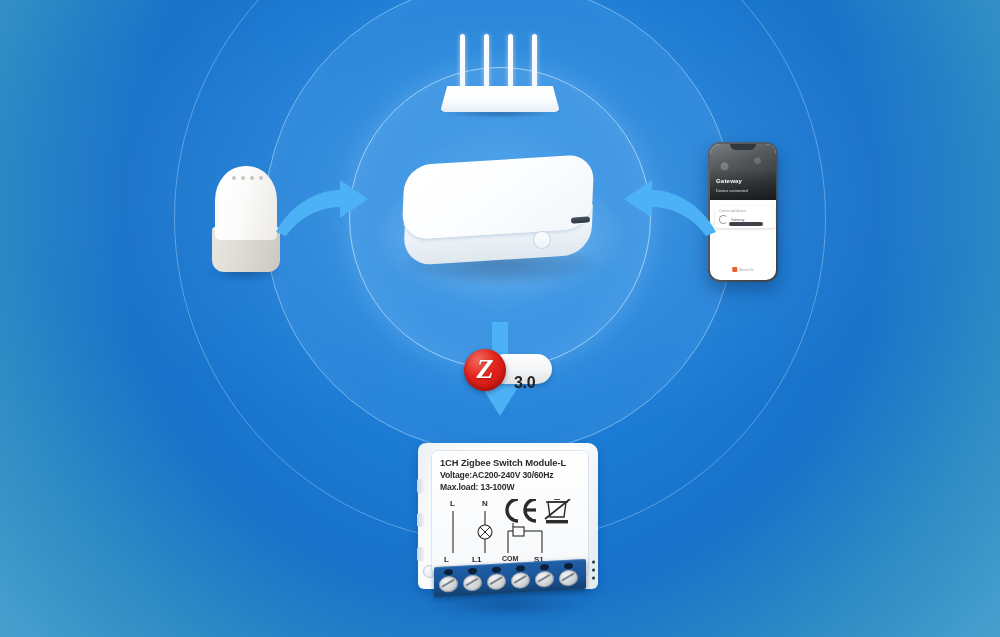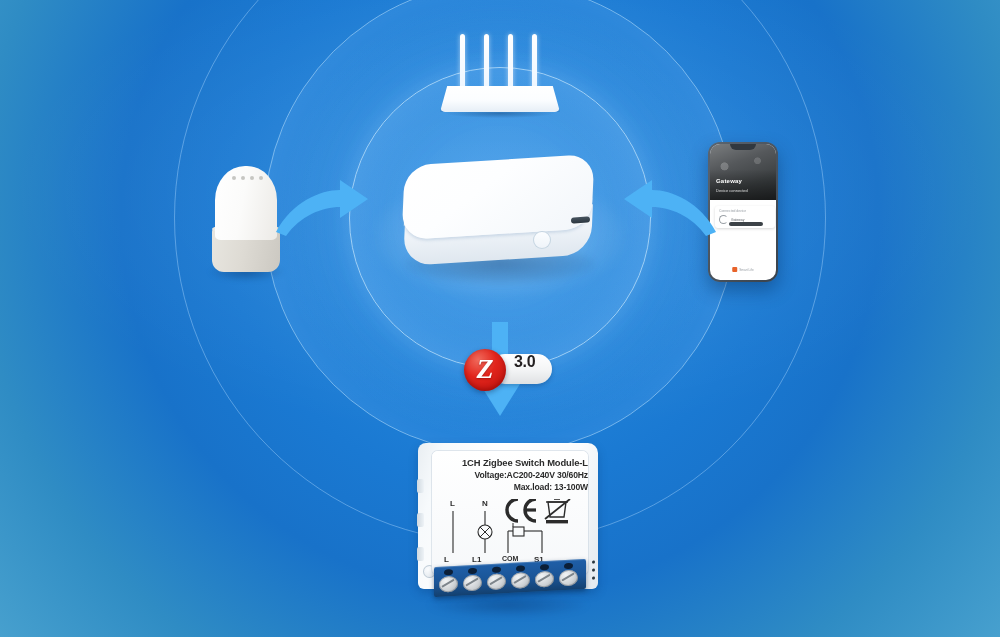--- a/index.html
+++ b/index.html
@@ -204,21 +204,21 @@
   
   .zigbee{
     position:absolute;left:464px;top:349px;height:40px;display:flex;align-items:center;
   }
   .zb-pill{
     position:absolute;left:26px;top:5px;height:30px;width:62px;border-radius:15px;
     background:linear-gradient(to bottom,#ffffff 0%,#f4f5f6 52%,#dfe1e3 100%);
     box-shadow:0 2px 4px rgba(10,50,100,.30);
   }
   .zb-ver{
-    position:absolute;left:50px;top:4px;font-size:16px;font-weight:bold;color:#231f20;
+    position:absolute;left:50px;top:25px;font-size:16px;font-weight:bold;color:#231f20;
     letter-spacing:-.3px;
   }
   .zb-circle{
     position:absolute;left:0;top:0;width:42px;height:42px;border-radius:50%;
     background:radial-gradient(circle at 34% 26%, #f06a5c 0%, #e2251c 42%, #b80f0c 100%);
     box-shadow:0 2px 5px rgba(10,40,80,.38), inset 0 -2px 5px rgba(110,0,0,.45);
     display:flex;align-items:center;justify-content:center;
   }
   .zb-z{
     font-family:"Liberation Serif", serif;font-style:italic;font-weight:bold;
@@ -250,21 +250,21 @@
     background:linear-gradient(to right,#cfd8df,#eef3f7);
   }
   .mod-tab.t1{top:36px;}
   .mod-tab.t2{top:70px;}
   .mod-tab.t3{top:104px;}
   .mod-screw{
     position:absolute;left:5px;top:122px;width:13px;height:13px;border-radius:50%;
     background:radial-gradient(circle at 38% 32%,#fafcfe,#dde4ea);
     box-shadow:inset 0 0 0 1px rgba(180,195,208,.8);
   }
-  .mod-text{position:absolute;left:22px;top:14px;width:148px;color:#2b2b2b;text-align:right;}
+  .mod-text{position:absolute;left:22px;top:14px;width:148px;color:#2b2b2b;}
   .mod-t1{font-size:9.4px;font-weight:bold;line-height:1.35;letter-spacing:-.1px;}
   .mod-t2{font-size:8.6px;font-weight:bold;line-height:1.38;letter-spacing:-.15px;}
 
   
   .diagram{position:absolute;left:22px;top:56px;width:150px;height:70px;}
   .dg-lbl{position:absolute;font-size:8px;color:#2b2b2b;font-weight:bold;}
 
   
   .terminals{
     position:absolute;left:16px;top:120px;width:152px;height:30px;

